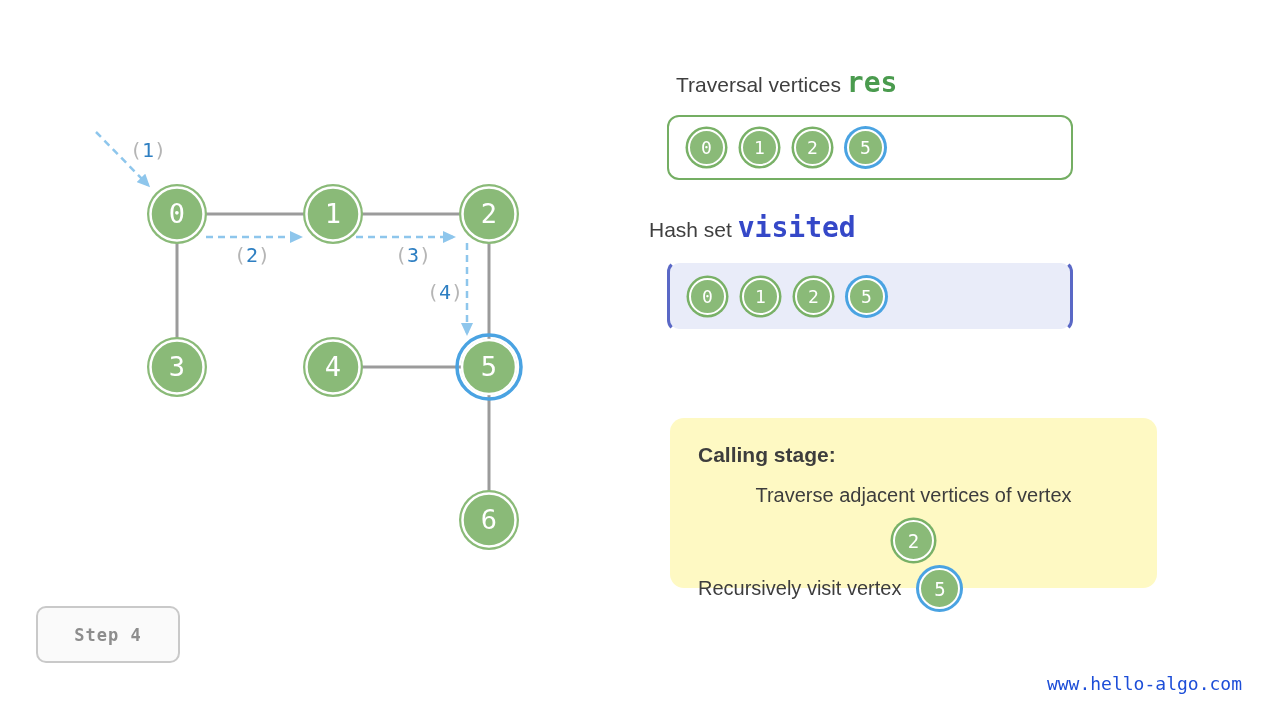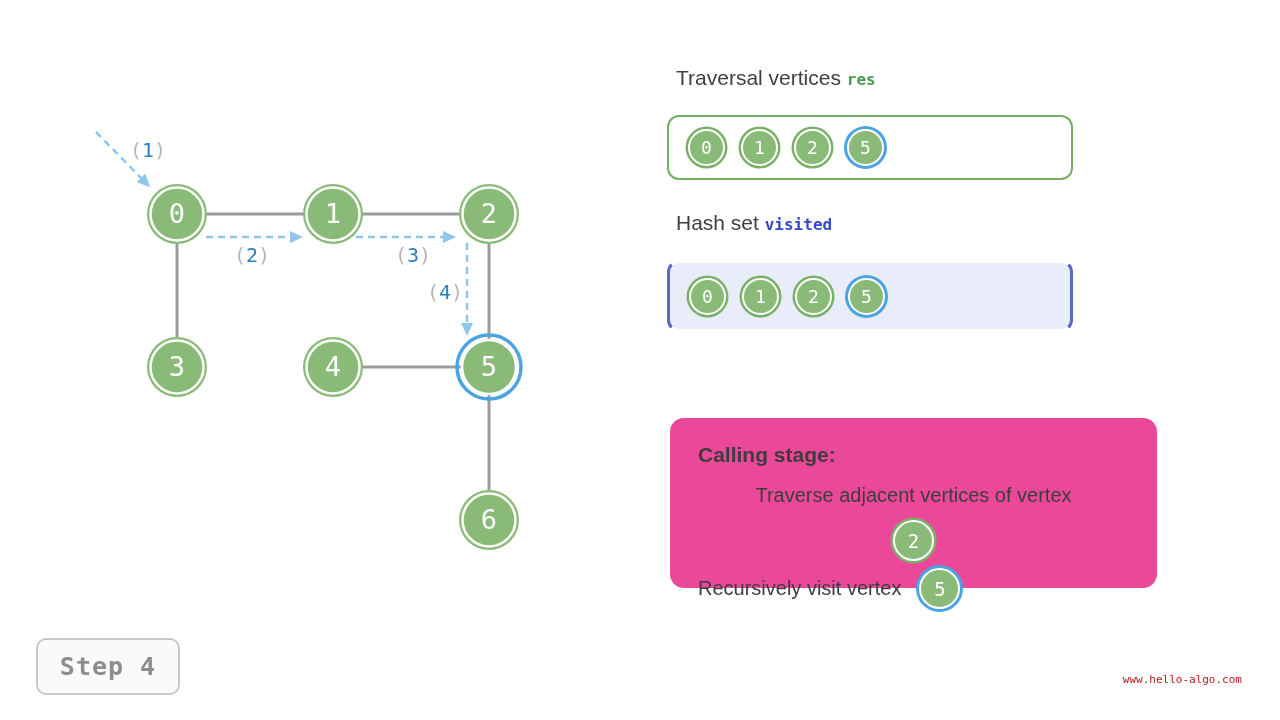--- a/index.html
+++ b/index.html
@@ -27,59 +27,59 @@
     background:#8aba78; border:2.5px solid #ffffff;
     box-shadow:0 0 0 2.5px #79b167;
     color:#fff; font-family:"DejaVu Sans Mono", monospace; font-size:18px;
     display:inline-flex; align-items:center; justify-content:center; flex:none;
   }
   .chip.hl { box-shadow:0 0 0 3px #4aa3e2; }
   .chip.lg { width:41px; height:41px; font-size:19px; }
 
   
   .panel-title { position:absolute; font-size:21px; color:#3f3f3f; white-space:nowrap; }
-  .panel-title .code { font-weight:bold; font-size:16px; }
+  .panel-title .code { font-weight:bold; font-size:28px; }
   .code-green { color:#4a9b4e; }
   .code-blue  { color:#3548c8; }
 
   .res-box {
     position:absolute; left:667px; top:115px; width:406px; height:65px;
     box-sizing:border-box; border:2px solid #74ae63; border-radius:12px;
     display:flex; align-items:center; gap:16px; padding-left:19px;
   }
   .visited-box {
     position:absolute; left:667px; top:260px; width:406px; height:72px;
     box-sizing:border-box; background:#e9ecf9; background-clip:padding-box;
     border-left:3px solid #5a68c6; border-right:3px solid #5a68c6;
     border-top:3px solid transparent; border-bottom:3px solid transparent;
     border-radius:12px;
     display:flex; align-items:center; gap:16px; padding-left:19px;
   }
 
   .calling-box {
     position:absolute; left:670px; top:418px; width:487px; height:170px;
-    box-sizing:border-box; background:#ec4899; border-radius:14px;
+    box-sizing:border-box; background:#fef9c3; border-radius:14px;
     padding:25px 28px; color:#3d3d3d;
   }
   .calling-title { font-weight:bold; font-size:21px; }
   .call-line { display:flex; align-items:center; gap:13px; font-size:20px; white-space:nowrap; }
   .call-line.first { margin-top:17px;flex-direction:column; }
   .call-line.second { margin-top:7px;gap:18px; }
 
   
   .step-box {
-    position:absolute; left:36px; top:638px; width:144px; height:57px;
+    position:absolute; left:36px; top:606px; width:144px; height:57px;
     box-sizing:border-box; background:#fafafa; border:2px solid #c9c9c9; border-radius:10px;
     display:flex; align-items:center; justify-content:center;
-    font-family:"DejaVu Sans Mono", monospace; font-weight:bold; font-size:25px;
+    font-family:"DejaVu Sans Mono", monospace; font-weight:bold; font-size:17px;
     color:#8d8d8d; letter-spacing:1px;
   }
   .watermark {
     position:absolute; right:38px; top:673px;
-    font-family:"DejaVu Sans Mono", monospace; font-size:11px; color:#b91c1c;
+    font-family:"DejaVu Sans Mono", monospace; font-size:18px; color:#1d4ed8;
   }
 </style>
 </head>
 <body>
 
 <div class="canvas">
 
   <svg class="graph-svg" width="640" height="620" viewBox="0 0 640 620">
     <defs>
       <marker id="arrowhead" markerUnits="userSpaceOnUse" markerWidth="14" markerHeight="12" refX="10" refY="6" orient="auto">
@@ -152,21 +152,21 @@
     <span>Traversal vertices</span>
     <span class="mono code code-green">res</span>
   </div>
   <div class="res-box">
     <span class="chip">0</span>
     <span class="chip">1</span>
     <span class="chip">2</span>
     <span class="chip hl">5</span>
   </div>
 
-  <div class="panel-title" style="left:676px; top:211px;">
+  <div class="panel-title" style="left:649px; top:211px;">
     <span>Hash set</span>
     <span class="mono code code-blue">visited</span>
   </div>
   <div class="visited-box">
     <span class="chip">0</span>
     <span class="chip">1</span>
     <span class="chip">2</span>
     <span class="chip hl">5</span>
   </div>
 

